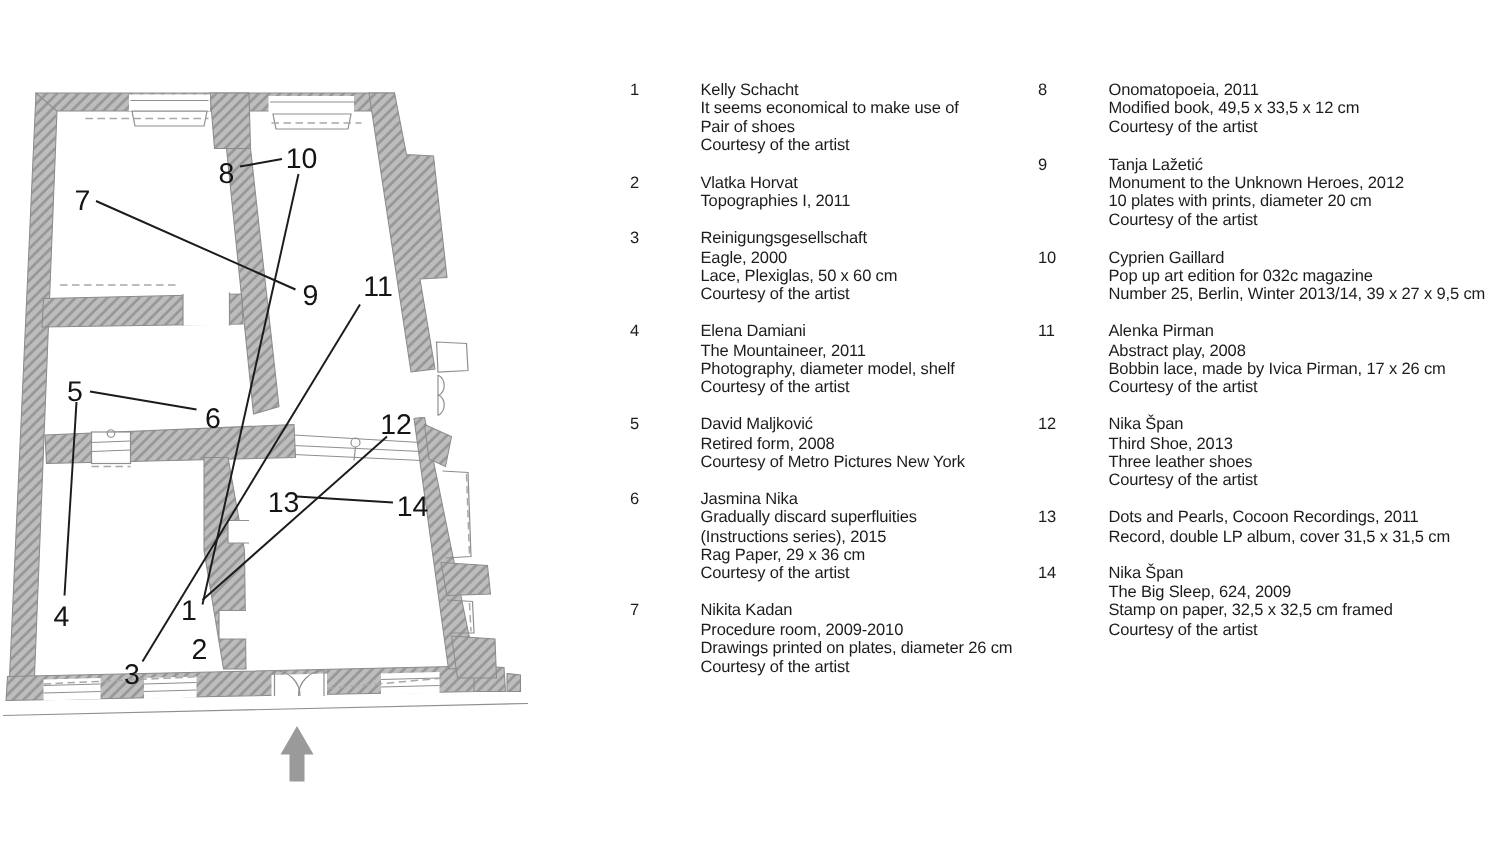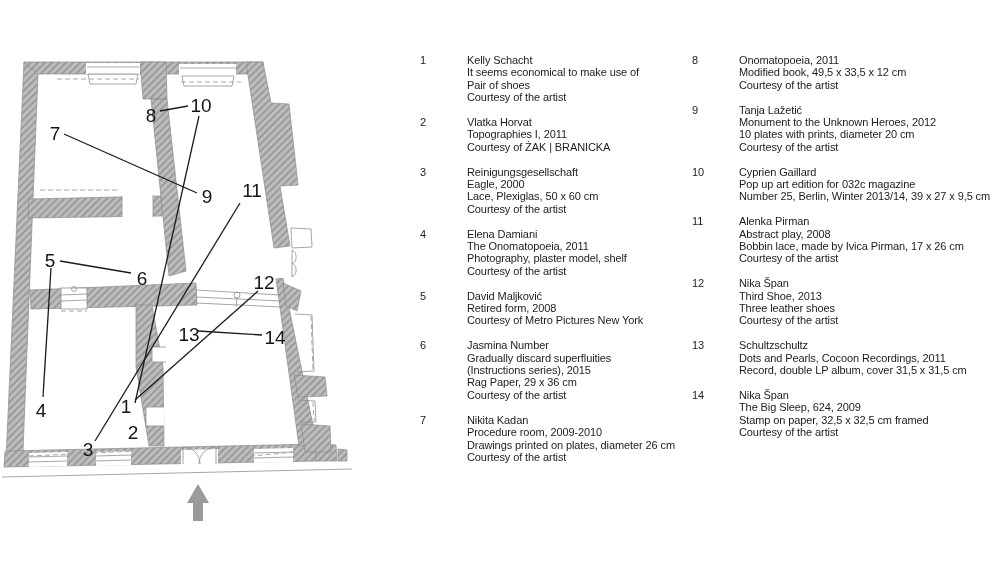--- a/index.html
+++ b/index.html
@@ -170,53 +170,52 @@
           <div class="line"><span class="seg-i">It seems economical to make use of</span></div>
           <div class="line"><span>Pair of shoes</span></div>
           <div class="line"><span>Courtesy of the artist</span></div>
         </div>
       </div>
       <div class="entry">
         <div class="num">2</div>
         <div class="lines">
           <div class="line"><span>Vlatka Horvat</span></div>
           <div class="line"><span class="seg-i">Topographies I</span><span>, 2011</span></div>
-          <div class="line"><span>Courtesy of ŻAK | BRANICKA</span></div>
         </div>
       </div>
       <div class="entry">
         <div class="num">3</div>
         <div class="lines">
           <div class="line"><span>Reinigungsgesellschaft</span></div>
           <div class="line"><span class="seg-i">Eagle</span><span>, 2000</span></div>
           <div class="line"><span>Lace, Plexiglas, 50 x 60 cm</span></div>
           <div class="line"><span>Courtesy of the artist</span></div>
         </div>
       </div>
       <div class="entry">
         <div class="num">4</div>
         <div class="lines">
           <div class="line"><span>Elena Damiani</span></div>
-          <div class="line"><span class="seg-i">The Onomatopoeia</span><span>, 2011</span></div>
-          <div class="line"><span>Photography, plaster model, shelf</span></div>
+          <div class="line"><span class="seg-i">The Mountaineer</span><span>, 2011</span></div>
+          <div class="line"><span>Photography, diameter model, shelf</span></div>
           <div class="line"><span>Courtesy of the artist</span></div>
         </div>
       </div>
       <div class="entry">
         <div class="num">5</div>
         <div class="lines">
           <div class="line"><span>David Maljković</span></div>
           <div class="line"><span class="seg-i">Retired form</span><span>, 2008</span></div>
           <div class="line"><span>Courtesy of Metro Pictures New York</span></div>
         </div>
       </div>
       <div class="entry">
         <div class="num">6</div>
         <div class="lines">
-          <div class="line"><span>Jasmina Number</span></div>
+          <div class="line"><span>Jasmina Nika</span></div>
           <div class="line"><span class="seg-i">Gradually discard superfluities</span></div>
           <div class="line"><span class="seg-i">(Instructions series)</span><span>, 2015</span></div>
           <div class="line"><span>Rag Paper, 29 x 36 cm</span></div>
           <div class="line"><span>Courtesy of the artist</span></div>
         </div>
       </div>
       <div class="entry">
         <div class="num">7</div>
         <div class="lines">
           <div class="line"><span>Nikita Kadan</span></div>
@@ -266,21 +265,20 @@
         <div class="lines">
           <div class="line"><span>Nika Špan</span></div>
           <div class="line"><span class="seg-i">Third Shoe</span><span>, 2013</span></div>
           <div class="line"><span>Three leather shoes</span></div>
           <div class="line"><span>Courtesy of the artist</span></div>
         </div>
       </div>
       <div class="entry">
         <div class="num">13</div>
         <div class="lines">
-          <div class="line"><span>Schultzschultz</span></div>
           <div class="line"><span class="seg-i">Dots and Pearls</span><span>, Cocoon Recordings, 2011</span></div>
           <div class="line"><span>Record, double LP album, cover 31,5 x 31,5 cm</span></div>
         </div>
       </div>
       <div class="entry">
         <div class="num">14</div>
         <div class="lines">
           <div class="line"><span>Nika Špan</span></div>
           <div class="line"><span class="seg-i">The Big Sleep</span><span>, 624, 2009</span></div>
           <div class="line"><span>Stamp on paper, 32,5 x 32,5 cm framed</span></div>

